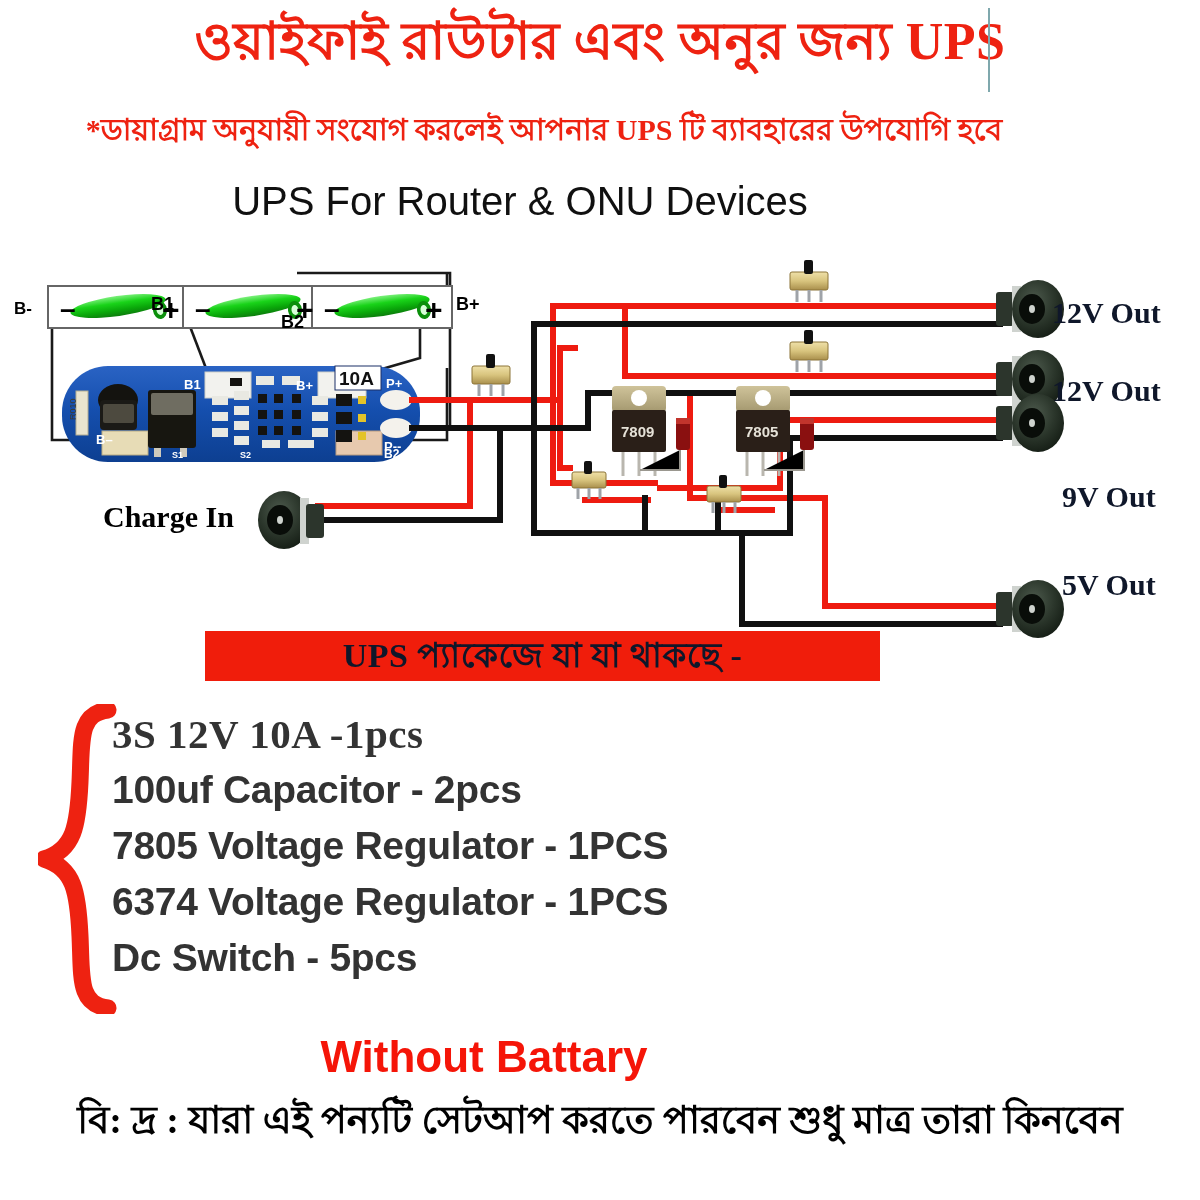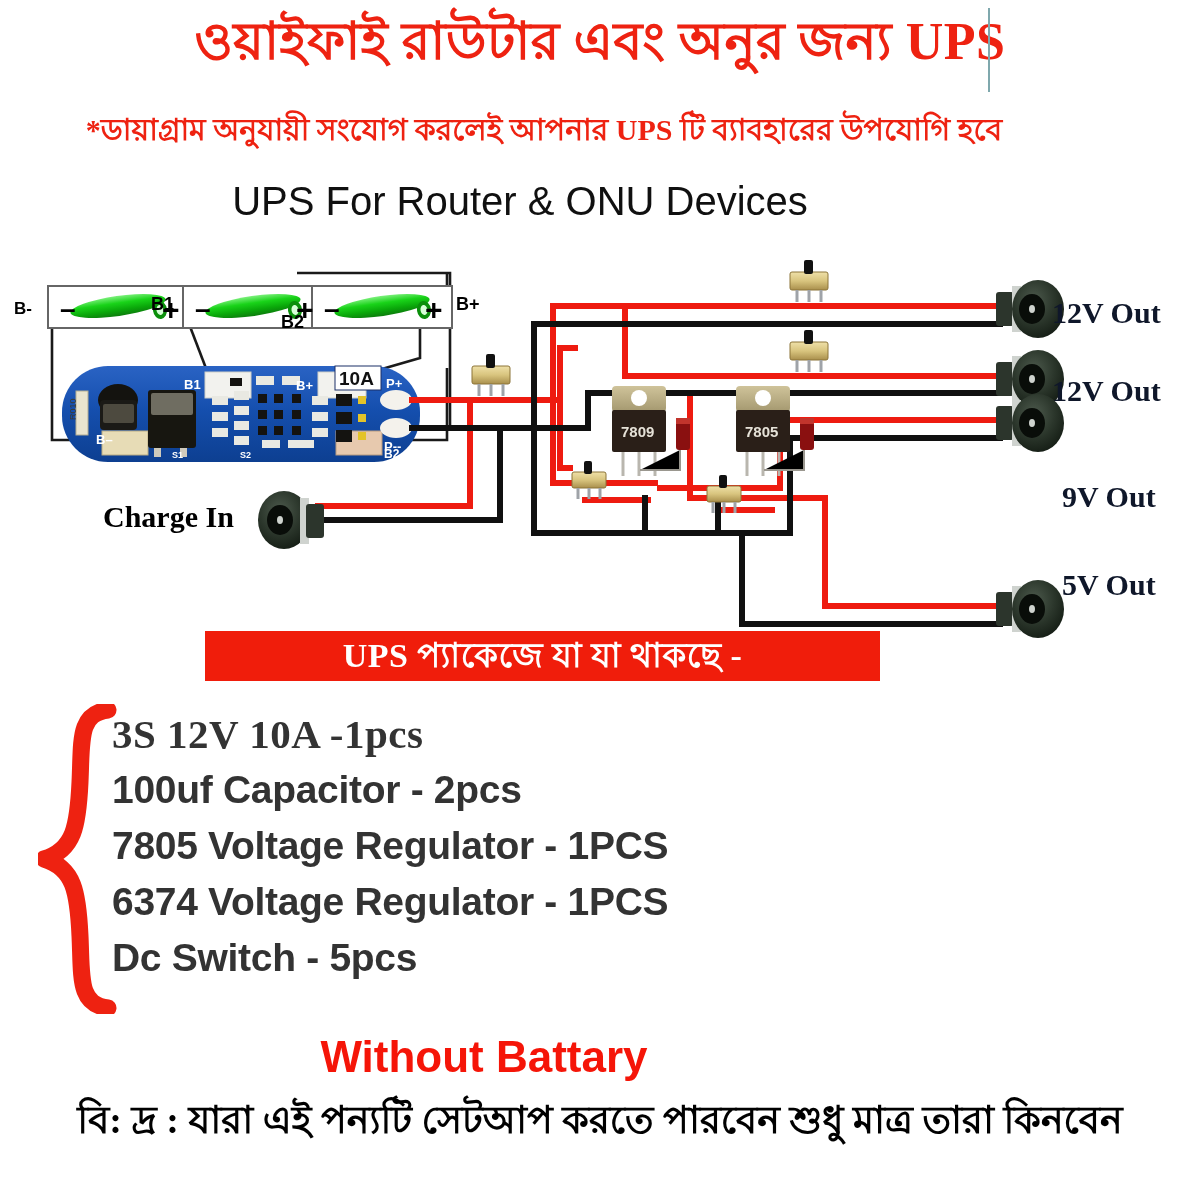--- a/index.html
+++ b/index.html
@@ -40,21 +40,21 @@
     left:103px;top:500px;font-family:"Liberation Serif", serif;
     font-weight:bold;font-size:30px;color:#000;white-space:nowrap;
   }
 
   
   #pkg-banner{
     left:205px;top:631px;width:675px;height:50px;background:#f01d0b;
     display:flex;align-items:center;justify-content:center;
   }
   #pkg-banner span{
-    color:#ffffff;font-weight:bold;font-size:34px;line-height:40px;
+    color:#0f172a;font-weight:bold;font-size:34px;line-height:40px;
     font-family:"Liberation Serif", serif;letter-spacing:.5px;white-space:nowrap;
   }
 
   
   #pkg-brace{left:38px;top:704px;width:80px;height:310px;}
   #pkg-list{left:112px;top:706px;width:820px;}
   #pkg-list .row{color:#333333;white-space:nowrap;}
   .serif-row{
     font-family:"Liberation Serif", serif;font-weight:bold;
     font-size:41px;line-height:56px;letter-spacing:.5px;

